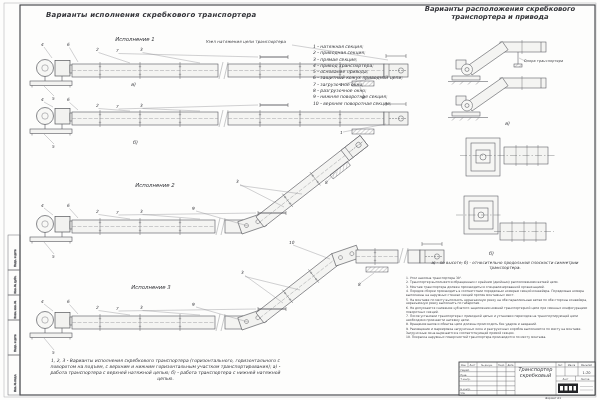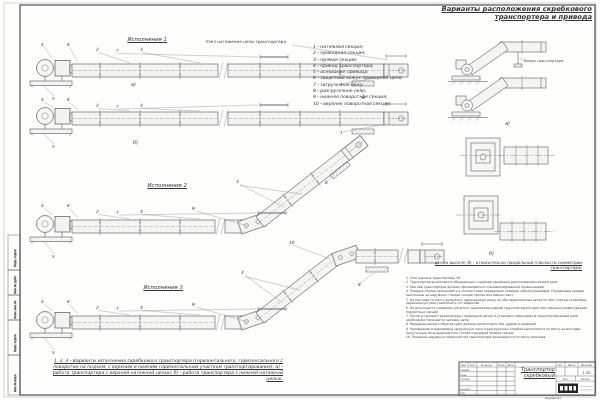--- a/index.html
+++ b/index.html
@@ -1,21 +1,21 @@
 <!DOCTYPE html>
 <html><head>
 <meta charset="utf-8">
 <style>
   html,body{margin:0;padding:0;background:#e8e8e8;}
   #sheet{position:relative;width:600px;height:400px;background:#fdfdfc;overflow:hidden;
          font-family:"DejaVu Sans",sans-serif;color:#34353a;}
   #lines{position:absolute;left:0;top:0;}
   .t{position:absolute;line-height:1.15;}
   .it{font-style:italic;}
-  .ctr{text-align:right;text-decoration:underline;}
+  .ctr{text-align:center;}
   .title-main{font-size:7px;font-weight:bold;letter-spacing:.2px;white-space:nowrap;}
   .title-right{font-size:6.8px;font-weight:bold;}
   .sec-label{font-size:5.4px;}
   .small-label{font-size:4px;letter-spacing:.1px;white-space:nowrap;}
   .legend{font-size:4.5px;line-height:6.3px;white-space:nowrap;}
   .notes{font-size:3.05px;line-height:1.26;color:#45464b;}
   .notes div{margin-bottom:.6px;}
   .caption{font-size:4.5px;line-height:1.35;}
   svg text{font-family:"DejaVu Sans",sans-serif;fill:#3a3b40;}
   .co{font-size:4.3px;font-style:italic;}
@@ -377,20 +377,21 @@
       <rect x="564.5" y="386" width="3" height="4.5" fill="#fdfdfc"></rect>
       <rect x="569" y="386" width="3" height="4.5" fill="#fdfdfc"></rect>
       <rect x="573.5" y="386" width="2.5" height="4.5" fill="#fdfdfc"></rect>
     </g>
     <line x1="580" y1="386.5" x2="593" y2="386.5" stroke="#8a8b8f" stroke-width="0.4"></line>
     <line x1="580" y1="390" x2="593" y2="390" stroke="#8a8b8f" stroke-width="0.4"></line>
     <text class="fmt" x="545" y="398.6">Формат А1</text>
   </g>
 </svg>
 
+  <div class="t title-main it" style="left:46px;top:11px;">Варианты исполнения скребкового транспортера</div>
 
   <div class="t title-right it ctr" style="left:408px;top:6px;width:184px;">Варианты расположения скребкового транспортера и привода</div>
 
   <div class="t sec-label it ctr" style="left:103px;top:36px;width:64px;">Исполнение 1</div>
   <div class="t sec-label it ctr" style="left:123px;top:182px;width:64px;">Исполнение 2</div>
   <div class="t sec-label it ctr" style="left:119px;top:284px;width:64px;">Исполнение 3</div>
 
   <div class="t small-label it" style="left:206px;top:40px;">Узел натяжения цепи транспортера</div>
 
   <div class="t legend it" style="left:313px;top:44px;">

